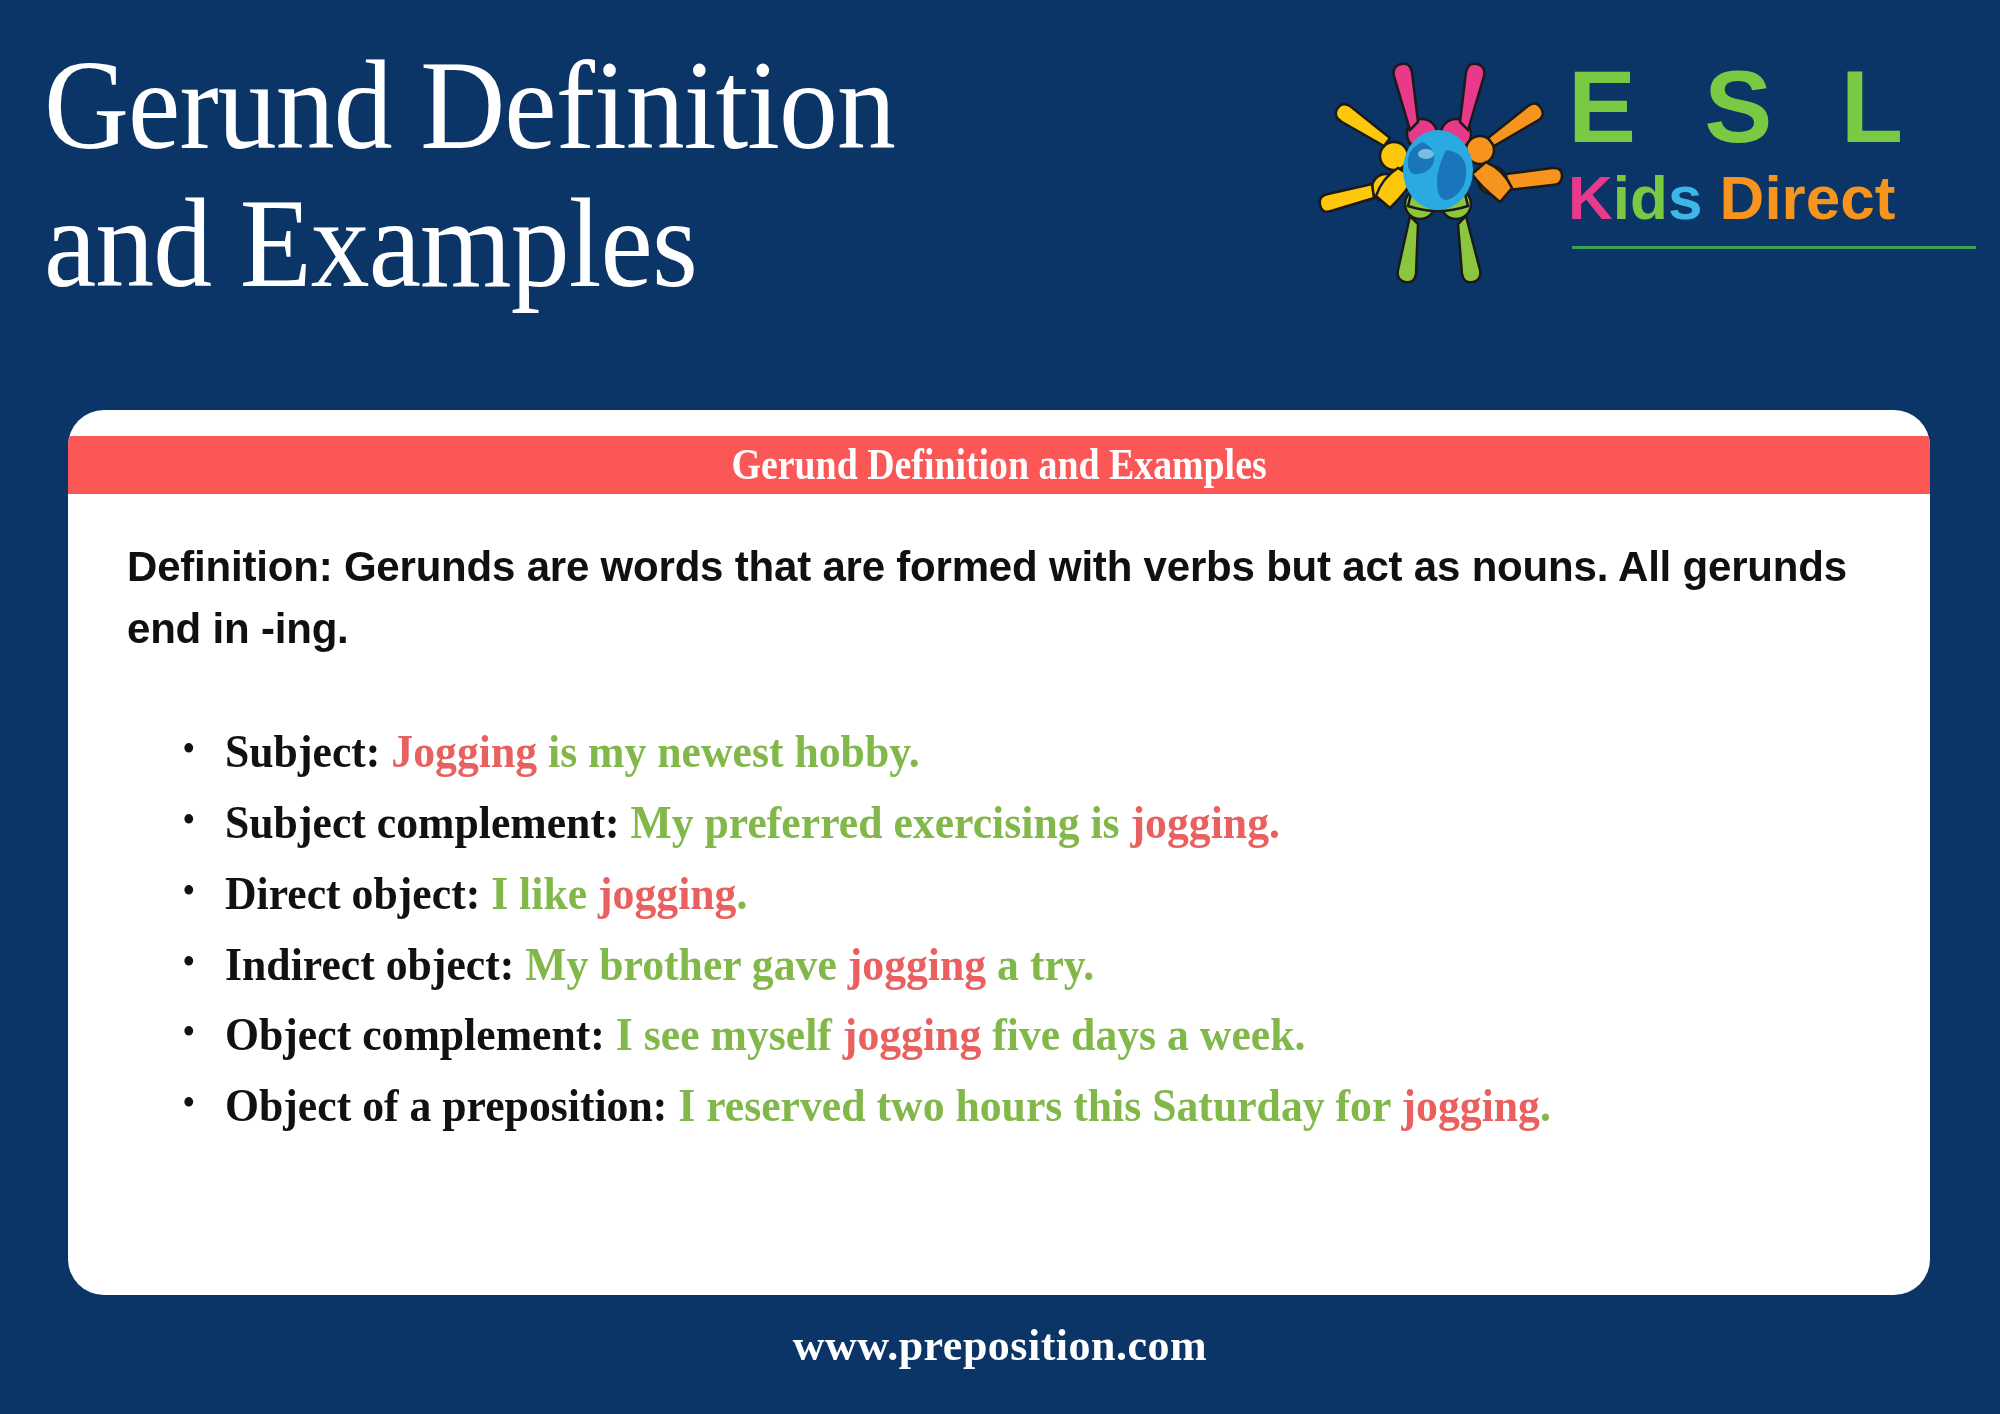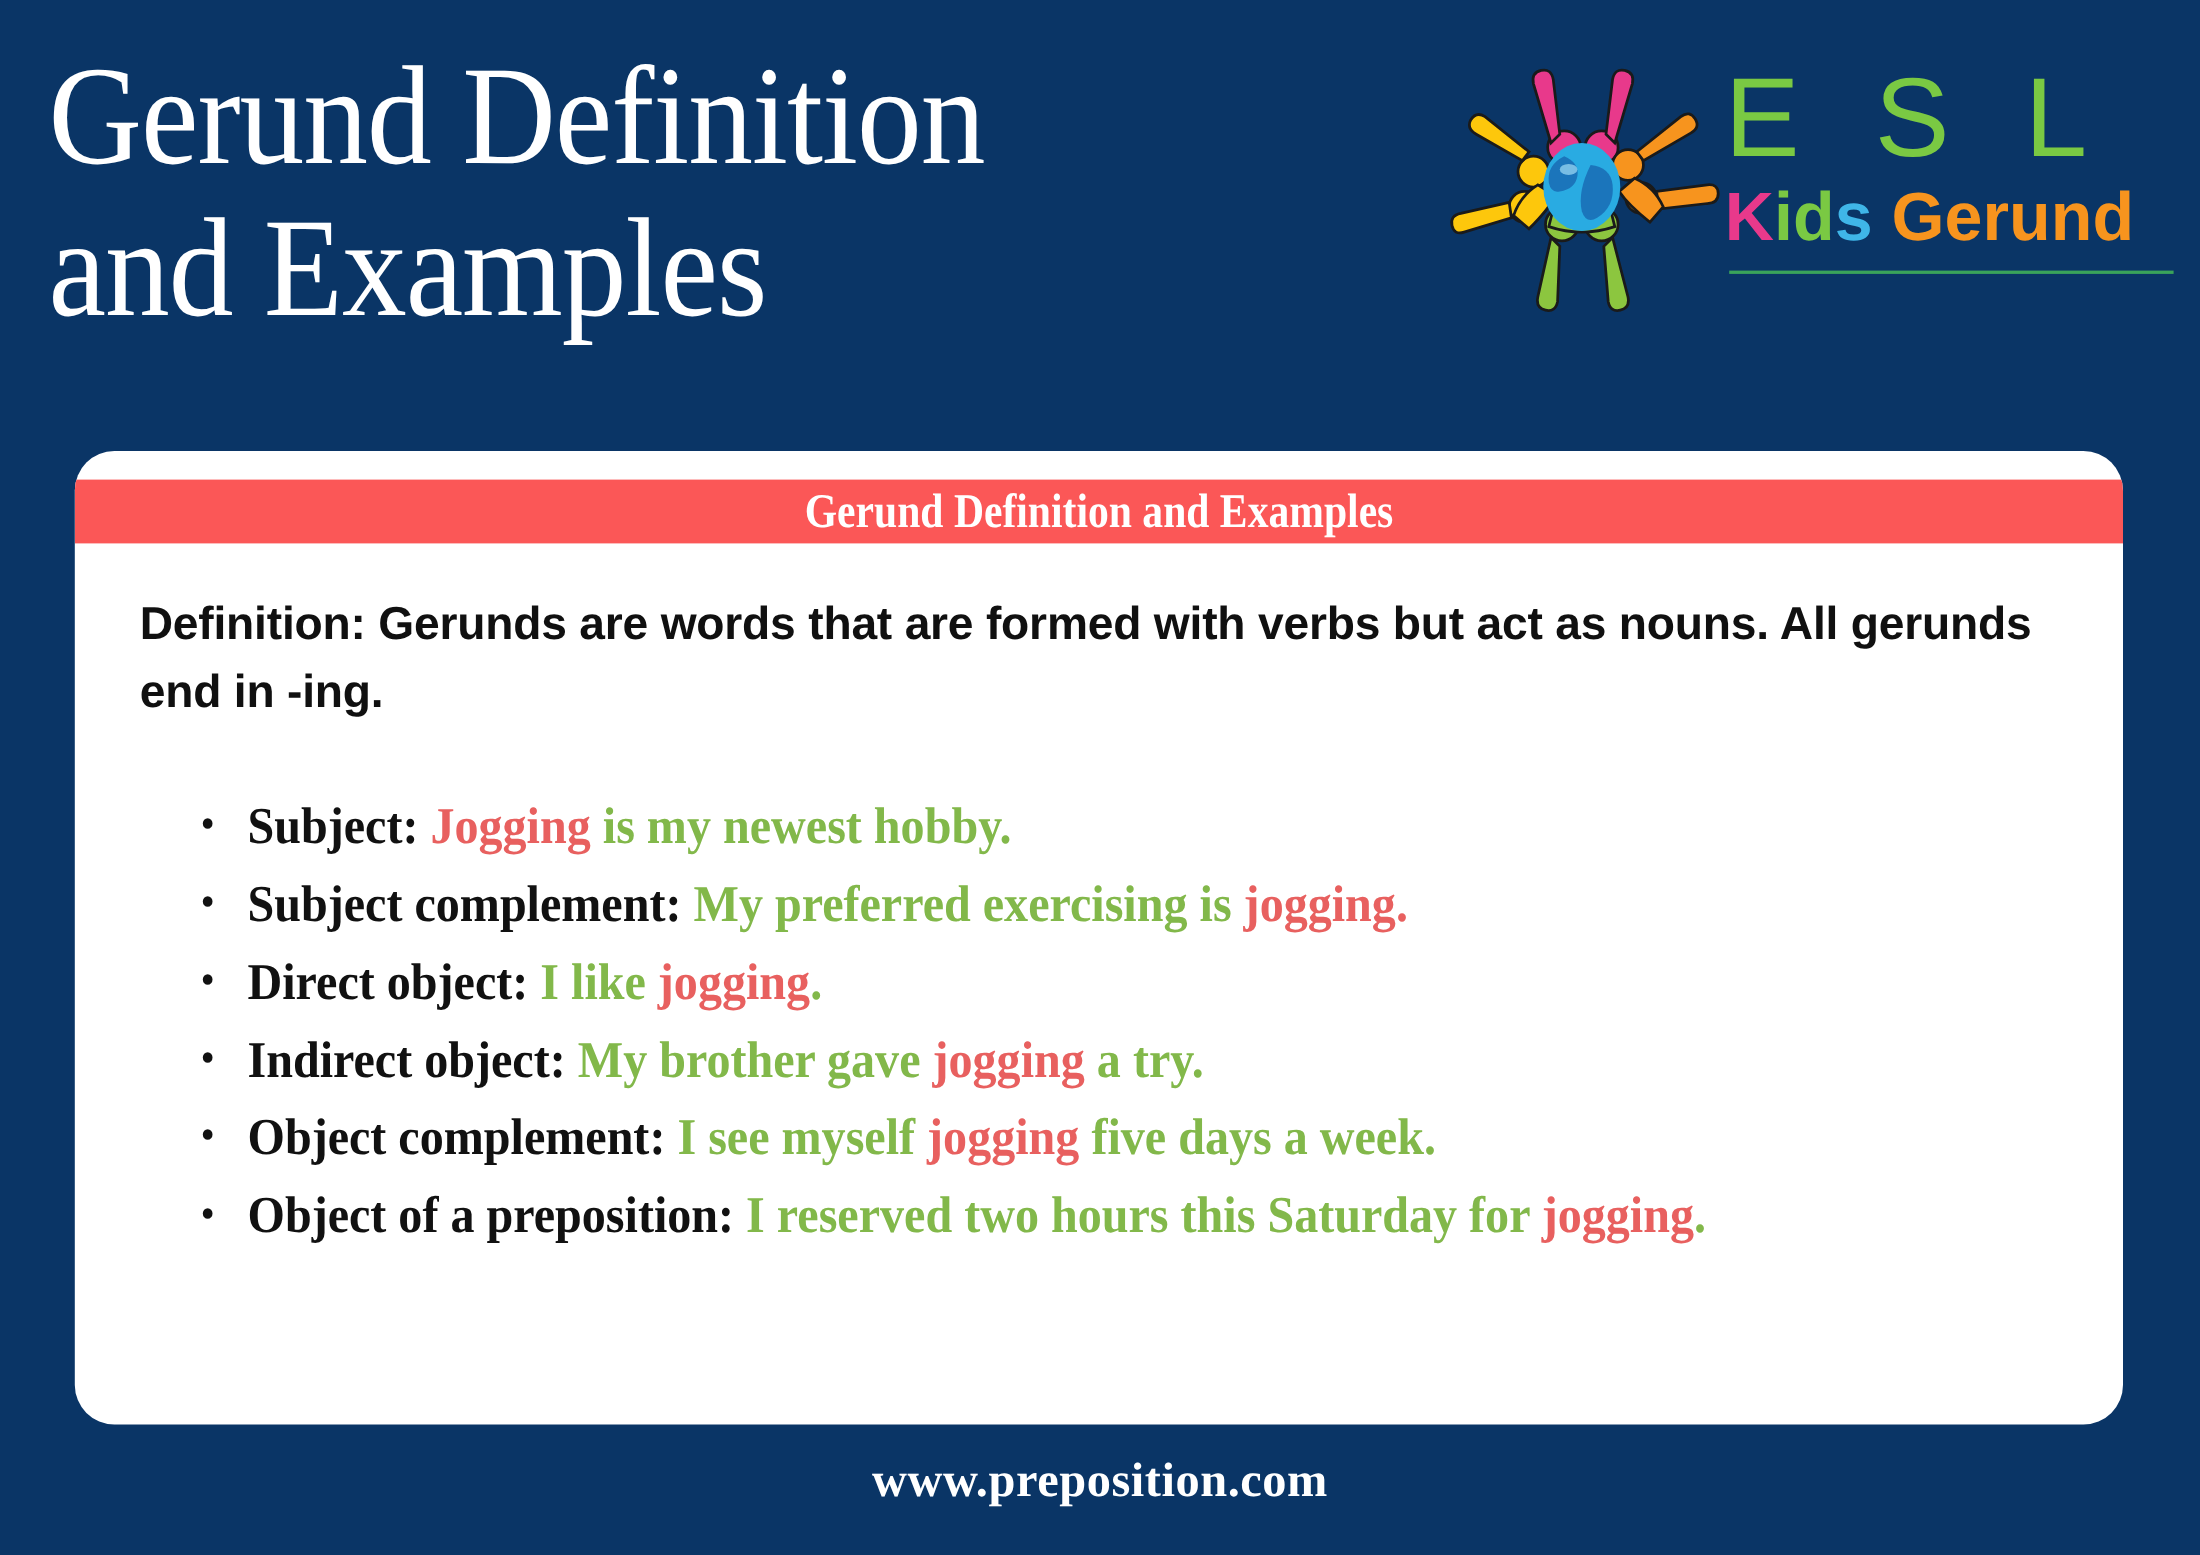--- a/index.html
+++ b/index.html
@@ -54,21 +54,21 @@
     height: 250px;
   }
   .logo-text {
     position: absolute;
     left: 268px;
     top: 26px;
     width: 410px;
   }
   .logo-esl {
     font-family: "Liberation Sans", sans-serif;
-    font-weight: 400;
+    font-weight: 700;
     font-size: 102px;
     line-height: 1.05;
     color: #7ac943;
     letter-spacing: 20px;
     white-space: nowrap;
   }
   .logo-kw {
     font-family: "Liberation Sans", sans-serif;
     font-weight: 700;
     font-size: 62px;
@@ -227,21 +227,21 @@
 
       <ellipse cx="124" cy="132" rx="35" ry="40" fill="#29abe2"></ellipse>
       <path d="M108 104 q14 6 12 18 q-2 12 -16 14 q-8 2 -10 -8 q-2 -16 14 -24 Z" fill="#1b75bb"></path>
       <path d="M132 112 q18 2 20 18 q2 20 -14 30 q-10 6 -14 -6 q-4 -18 8 -42 Z" fill="#1b75bb"></path>
       <ellipse cx="112" cy="116" rx="8" ry="5" fill="#9fdcf5" opacity="0.7"></ellipse>
     </svg>
 
     <div class="logo-text">
       <div class="logo-esl">E S L</div>
       <div class="logo-kw">
-        <span style="color:#e8398b">K</span><span style="color:#7ac943">i</span><span style="color:#7ac943">d</span><span style="color:#3fb6e8">s</span><span>&nbsp;</span><span style="color:#f7941e">Gerund</span>
+        <span style="color:#e8398b">K</span><span style="color:#7ac943">i</span><span style="color:#7ac943">d</span><span style="color:#3fb6e8">s</span><span>&nbsp;</span><span style="color:#f7941e">Direct</span>
       </div>
     </div>
     <div class="logo-underline"></div>
   </div>
 </div>
 
 <div class="card">
   <div class="card-banner">
     <span class="card-banner-text">Gerund Definition and Examples</span>
   </div>

